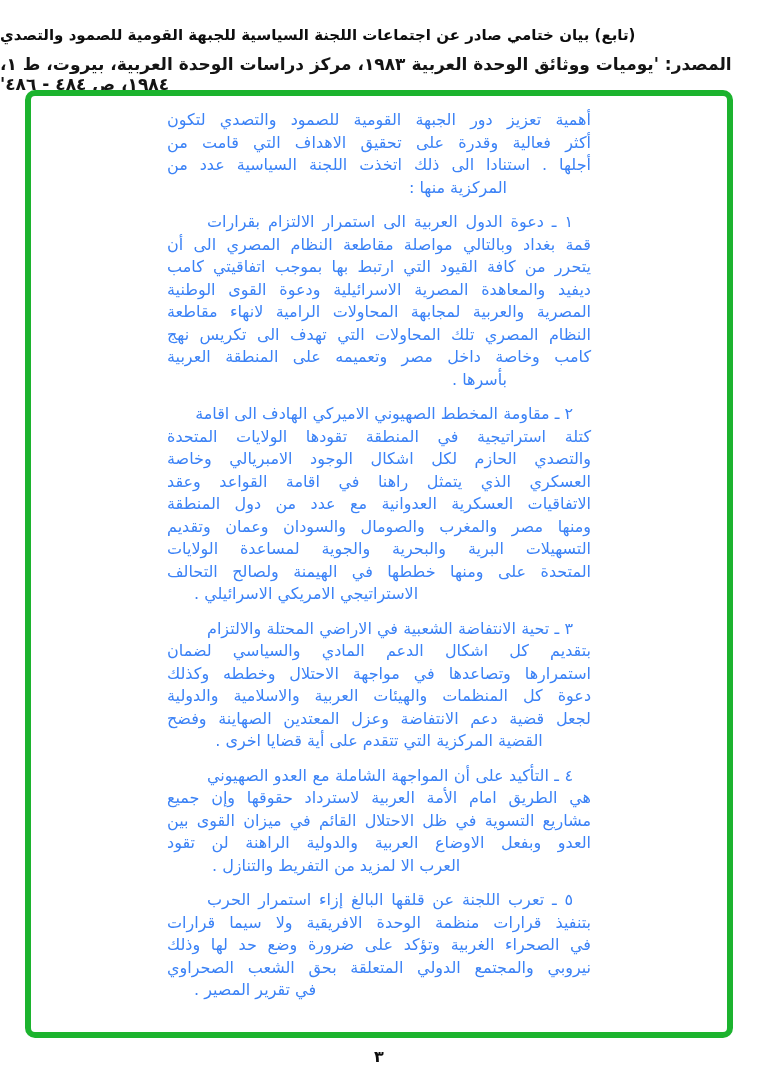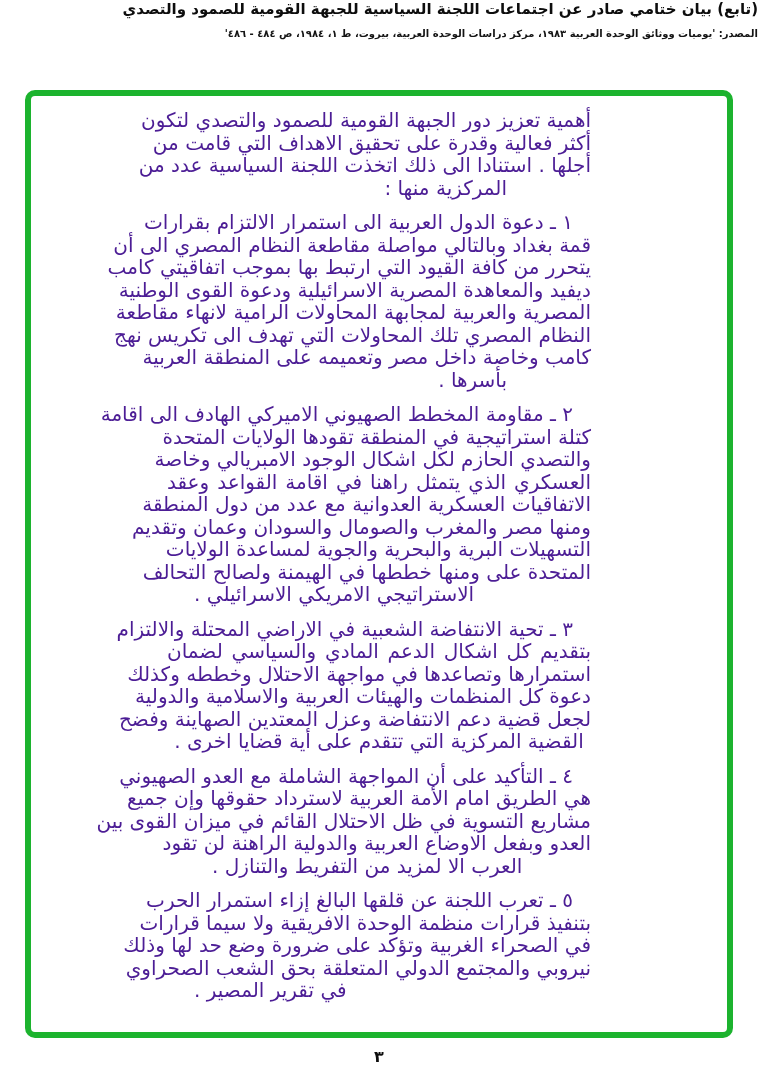--- a/index.html
+++ b/index.html
@@ -4,47 +4,47 @@
 <style>
   html, body { margin: 0; padding: 0; }
   body {
     width: 758px; height: 1078px;
     background: #ffffff;
     font-family: "DejaVu Sans", sans-serif;
     position: relative;
     overflow: hidden;
     color: #141414;
   }
-  .header { text-align: right; direction: rtl; }
+  .header { text-align: left; padding-top: 26px; direction: rtl; }
   .title {
     font-size: 15px; font-weight: bold; letter-spacing: 0;
     color: #0d0d0d;
   }
   .source {
-    font-size: 10px; font-weight: bold; margin-top: 10px;
+    font-size: 17px; font-weight: bold; margin-top: 10px;
     color: #141414;
   }
   .frame {
     position: absolute; left: 25px; top: 90px;
     width: 708px; height: 948px;
     border: 6px solid #1cb32e;
     border-radius: 10px;
     box-sizing: border-box;
     background: #ffffff;
   }
   .text-col {
     width: 424px; margin: 13px auto 0 auto;
     direction: rtl;
   }
   .para { margin: 0 0 12px 0; }
   .line {
-    font-size: 20px; line-height: 22.5px;
+    font-size: 16px; line-height: 22.5px;
     text-align: justify; text-align-last: justify;
     white-space: nowrap; 
-    color: #4c1d95;
+    color: #3b82f6;
   }
   .line.num-first { padding-right: 18px; margin-left: 40px; }
   .line.last-r  { text-align-last: right;  padding-right: 84px; white-space: normal; }
   .line.last-c  { text-align-last: center; white-space: normal; }
   .line.last-l  { text-align-last: left;   padding-left: 27px;  white-space: normal; }
   .line.last-l2 { text-align-last: left;   padding-left: 45px;  white-space: normal; }
   .page-num {
     position: absolute; bottom: 12px; left: 0;
     width: 100%; text-align: center;
     font-size: 16px; font-weight: bold; color: #0d0d0d;

